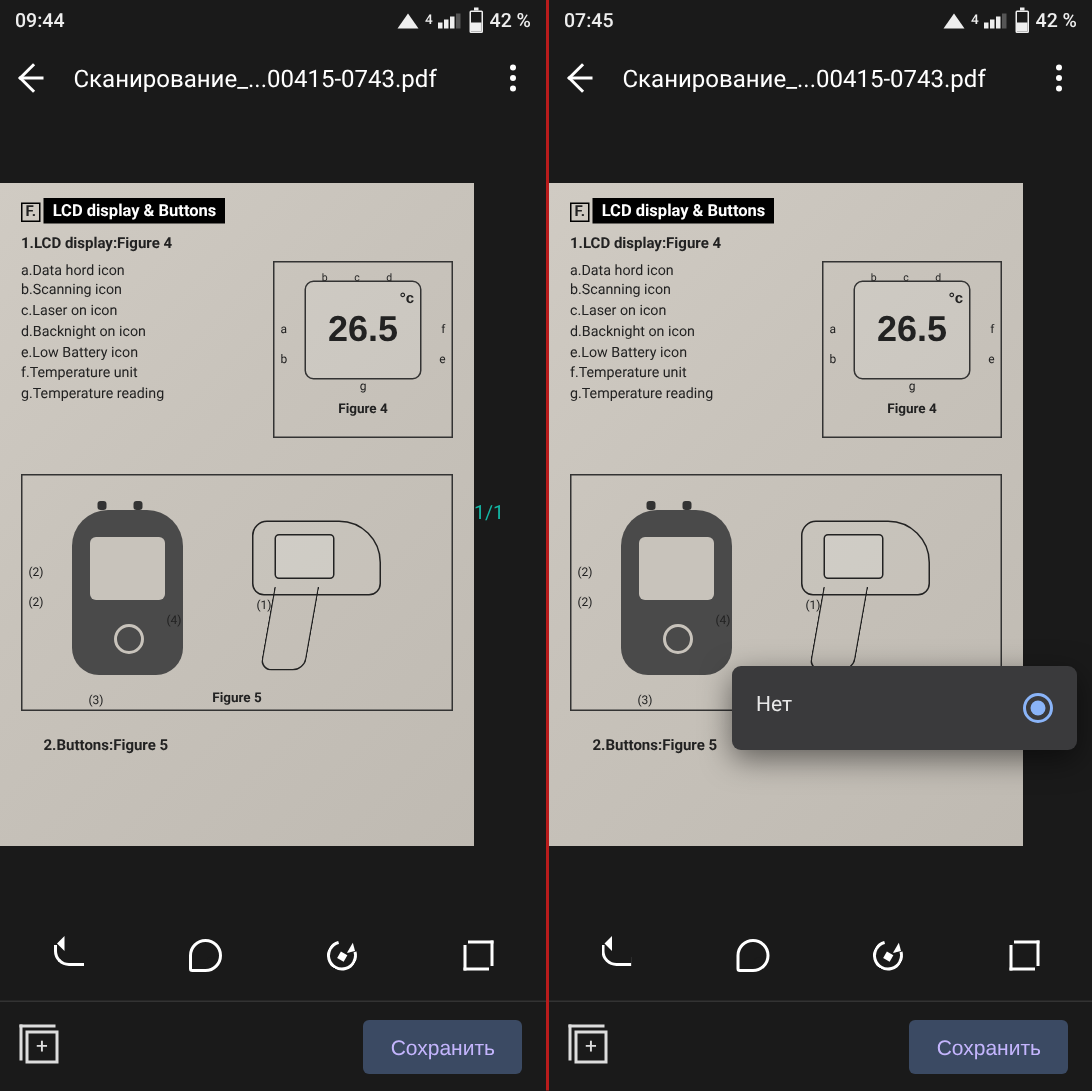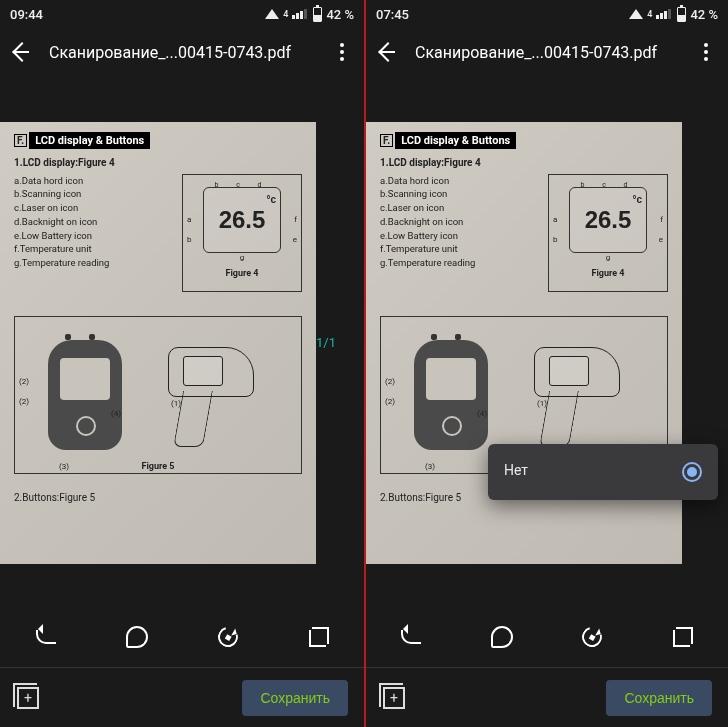--- a/index.html
+++ b/index.html
@@ -148,21 +148,21 @@
     border-radius: 0 0 8px 8px;
   }
   .gun-screen { position:absolute; top:8px; left:14px; width:40px; height:30px; background:rgba(255,255,255,0.15); border:1px solid #222; border-radius:3px; }
   .callout { position:absolute; font-size:8px; }
   .c1 { left:4px; top:60px; }
   .c2 { left:4px; top:80px; }
   .c3 { left:44px; bottom:2px; }
   .c4 { left:96px; top:92px; }
   .c5 { left:156px; top:82px; }
   .fig5lbl { position:absolute; bottom:2px; left:50%; transform:translateX(-50%); font-weight:bold; font-size:9px; }
-  .buttons-line { margin-top:18px; font-size:10px; font-weight:normal; }
+  .buttons-line { margin-top:18px; font-size:10px; font-weight:bold;margin-left:15px; }
   .page-counter { color:#14b8a6; font-size:13px; margin-top:2px; }
 
   
   .toolbar {
     height: 60px;
     display:flex; align-items:center; justify-content:space-around;
     color:#fff;
   }
   .tool { width:36px; height:36px; display:flex; align-items:center; justify-content:center; }
   .undo-icn { width:20px; height:14px; border:2px solid #fff; border-top:none; border-right:none; border-radius: 0 0 0 10px; position:relative;}
@@ -180,21 +180,21 @@
   .bottom-bar {
     height: 60px;
     border-top: 1px solid #333;
     display:flex; align-items:center; justify-content:space-between;
     padding: 0 16px;
   }
   .addpage-icn { width:22px; height:22px; position:relative; border:2px solid #ddd; }
   .addpage-icn::before { content:""; position:absolute; top:-6px; left:-6px; width:22px; height:22px; border:2px solid #ddd; border-right:none; border-bottom:none; }
   .addpage-icn::after { content:"+"; position:absolute; top:0px; left:5px; color:#ddd; font-size:14px; line-height:18px;}
   .save-btn {
-    background:#3b4a63; color:#84cc16; border:none; padding:10px 18px; border-radius:4px;
+    background:#3b4a63; color:#c4b5fd; border:none; padding:10px 18px; border-radius:4px;
     font-size:14px;
     margin-left:44px;
   }
 
   
   .popup {
     position:absolute;
     right: 10px;
     top: 368px;
     width: 230px;

